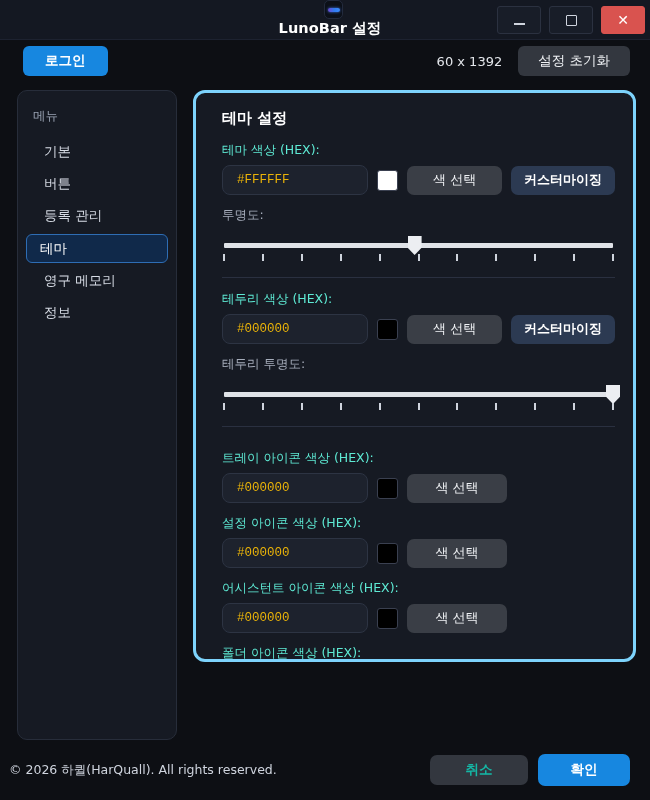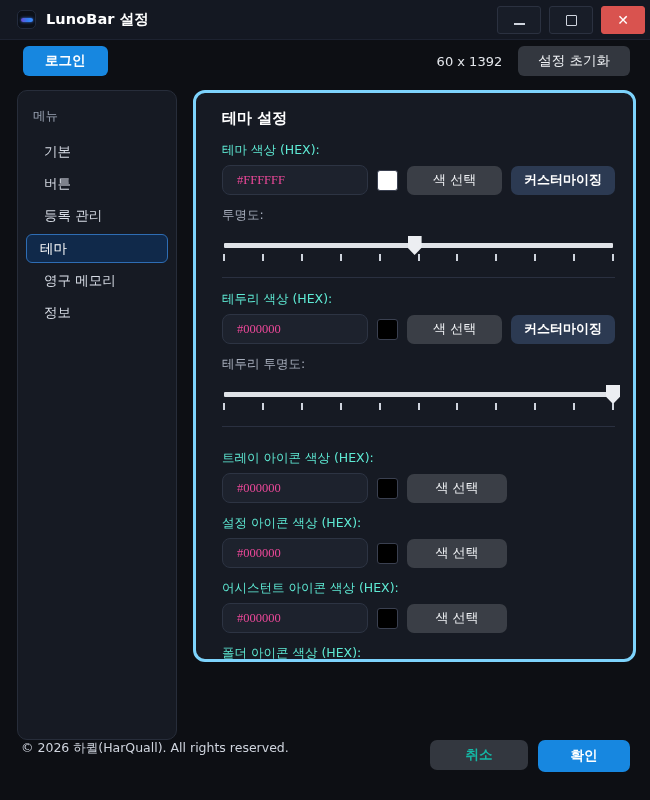--- a/index.html
+++ b/index.html
@@ -19,20 +19,21 @@
   }
 
   
   .titlebar {
     height: 40px;
     background: #141822;
     display: flex;
     align-items: center;
     position: relative;
     border-bottom: 1px solid #1d2230;
+    flex-direction: column;
   }
   .app-icon {
     width: 19px; height: 19px;
     margin-left: 17px;
     border-radius: 5px;
     background: #0c1018;
     border: 1px solid #232b3d;
     display: flex;
     align-items: center;
     justify-content: center;
@@ -196,23 +197,23 @@
     align-items: center;
     gap: 9px;
     margin-bottom: 12px;
   }
   .hex-input {
     width: 146px;
     height: 30px;
     background: #1d222d;
     border: 1px solid #2d3443;
     border-radius: 8px;
-    color: #ec4899;
+    color: #eab308;
     font-size: 12.5px;
-    font-family: Liberation Serif, serif;
+    font-family: Liberation Mono, monospace;
     padding: 0 0 0 14px;
     outline: none;
   }
   .swatch {
     width: 21px; height: 21px;
     border-radius: 3px;
     border: 1px solid #3a4050;
     cursor: pointer;
     flex: 0 0 auto;
   }
@@ -282,24 +283,24 @@
   .divider {
     height: 1px;
     background: #2a3040;
     margin: 9px 0 13px 0;
   }
   .gap-sm { height: 10px; }
 
   
   .footer {
     position: absolute;
-    left: 12px; right: 0; bottom: 0;
+    left: 0; right: 0; bottom: 0;
     height: 60px;
     display: flex;
-    align-items: flex-start;
+    align-items: center;
     padding: 0 20px 0 9px;
     background: #0d0f14;
   }
   .copyright {
     font-size: 12.5px;
     color: #cfd4de;
   }
   .footer .spacer { flex: 1 1 auto; }
   .cancel-btn {
     background: #33373f;

